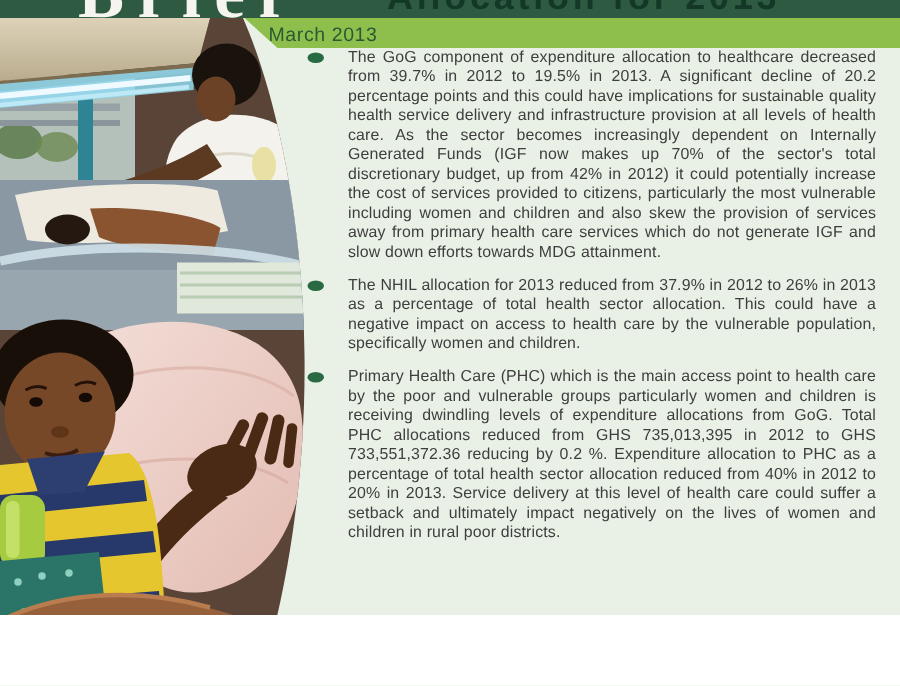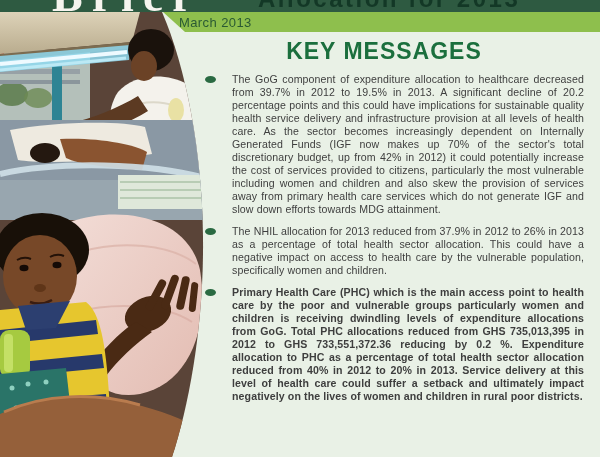--- a/index.html
+++ b/index.html
@@ -1,18 +1,18 @@
 <!DOCTYPE html>
 <html><head>
 <meta charset="utf-8">
 <style>
   html,body{margin:0;padding:0;}
   body{font-family:"Liberation Sans",sans-serif;}
   .page{
-    position:relative;width:600px;height:457px;overflow:hidden;
+    position:relative;width:600px;height:410px;overflow:hidden;
     background:#e9f1e6;
   }
   
   .top-bar{
     position:absolute;left:0;top:0;width:600px;height:12px;
     background:#2e5a41;overflow:hidden;z-index:6;
   }
   .brief-title{
     position:absolute;left:52px;top:-31px;
     font-family:"Liberation Serif",serif;font-weight:bold;
@@ -48,21 +48,21 @@
     margin:6px 0 8px 0;text-align:center;transform:translateX(-24px);
     font-size:23px;font-weight:bold;letter-spacing:1px;color:#1b6f3d;
     white-space:nowrap;
   }
   .km-list{list-style:none;margin:0;padding:0;}
   .km-list li{
     position:relative;margin:0 0 9px 0;
     font-size:10.6px;line-height:13px;letter-spacing:0.1px;
     text-align:justify;color:#3e3e3e;
   }
-  .km-list li:last-child{margin-bottom:16px;font-weight:bold;}
+  .km-list li:last-child{margin-bottom:16px;}
   .dot{
     position:absolute;left:-27px;top:3px;width:11px;height:7px;
     background:#2a6a42;border-radius:50%;
   }
 </style>
 </head>
 <body>
 
 <div class="page">
 
@@ -197,21 +197,20 @@
   <div class="top-bar">
     <span class="brief-title">Brief</span>
     <span class="masthead-fragment">Allocation for 2013</span>
   </div>
 
   <div class="date-band">
     <span class="date-label">March 2013</span>
   </div>
 
   <div class="main">
-    <div class="km-title">KEY MESSAGES</div>
     <ul class="km-list">
       <li>
         <span class="dot"></span>
         <span>The GoG component of expenditure allocation to healthcare decreased from 39.7% in 2012 to 19.5% in 2013. A significant decline of 20.2 percentage points and this could have implications for sustainable quality health service delivery and infrastructure provision at all levels of health care. As the sector becomes increasingly dependent on Internally Generated Funds (IGF now makes up 70% of the sector's total discretionary budget, up from 42% in 2012) it could potentially increase the cost of services provided to citizens, particularly the most vulnerable including women and children and also skew the provision of services away from primary health care services which do not generate IGF and slow down efforts towards MDG attainment.</span>
       </li>
       <li>
         <span class="dot"></span>
         <span>The NHIL allocation for 2013 reduced from 37.9% in 2012 to 26% in 2013 as a percentage of total health sector allocation. This could have a negative impact on access to health care by the vulnerable population, specifically women and children.</span>
       </li>
       <li>

